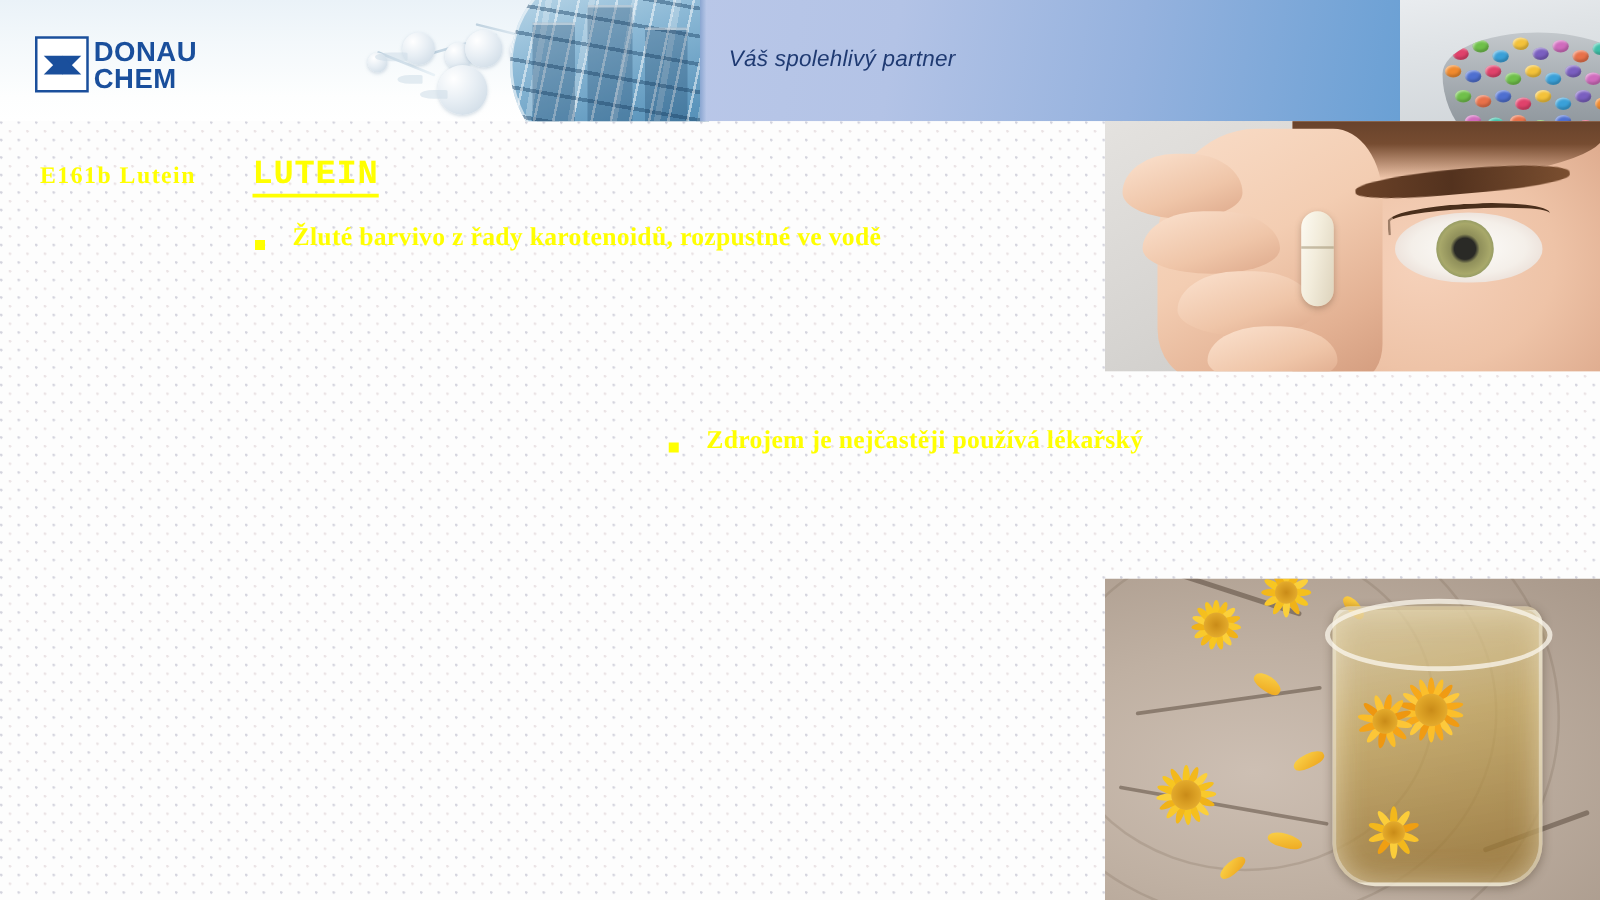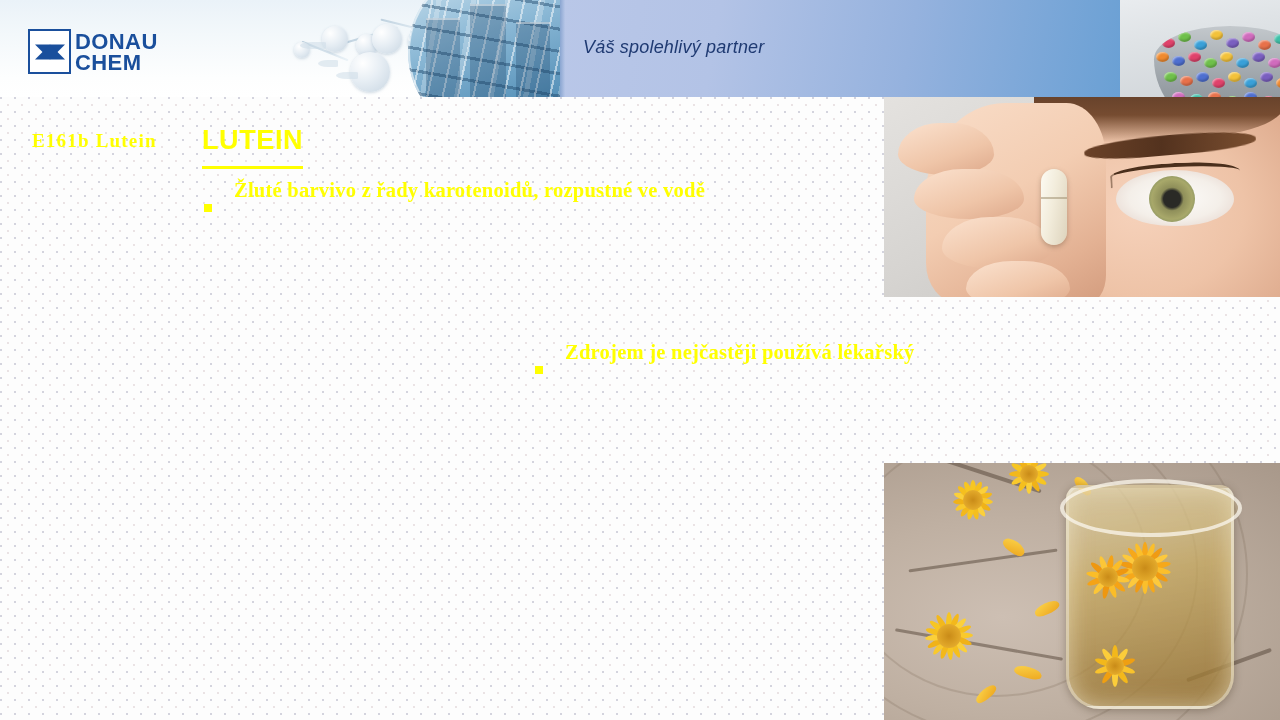--- a/index.html
+++ b/index.html
@@ -191,43 +191,43 @@
     font-size: 19px;
     color: #ffff00;
     letter-spacing: 1.2px;
     white-space: nowrap;
   }
 
   
   .heading {
     position: absolute;
     left: 202px; top: 126px;
-    font-family: Liberation Sans, sans-serif;
+    font-family: Liberation Mono, monospace;
     font-weight: bold;
     font-size: 27px;
     color: #ffff00;
     letter-spacing: 0.6px;
     border-bottom: 3px solid #ffff00;
-    padding-bottom: 12px;
+    padding-bottom: 1px;
     line-height: 1.05;
   }
 
   .bullets-a {
     position: absolute;
     left: 199px; top: 168px;
     width: 690px;
   }
   .bullets-b {
     position: absolute;
     left: 530px; top: 330px;
     width: 620px;
   }
   .bullet {
     display: flex;
-    align-items: flex-end;
+    align-items: center;
     margin-bottom: 8px;
   }
   .bullet .marker {
     flex: 0 0 auto;
     width: 8px; height: 8px;
     background: #ffff00;
     margin: 12px 22px 0 5px;
   }
   .bullet .btext {
     font-family: "Liberation Serif", serif;

